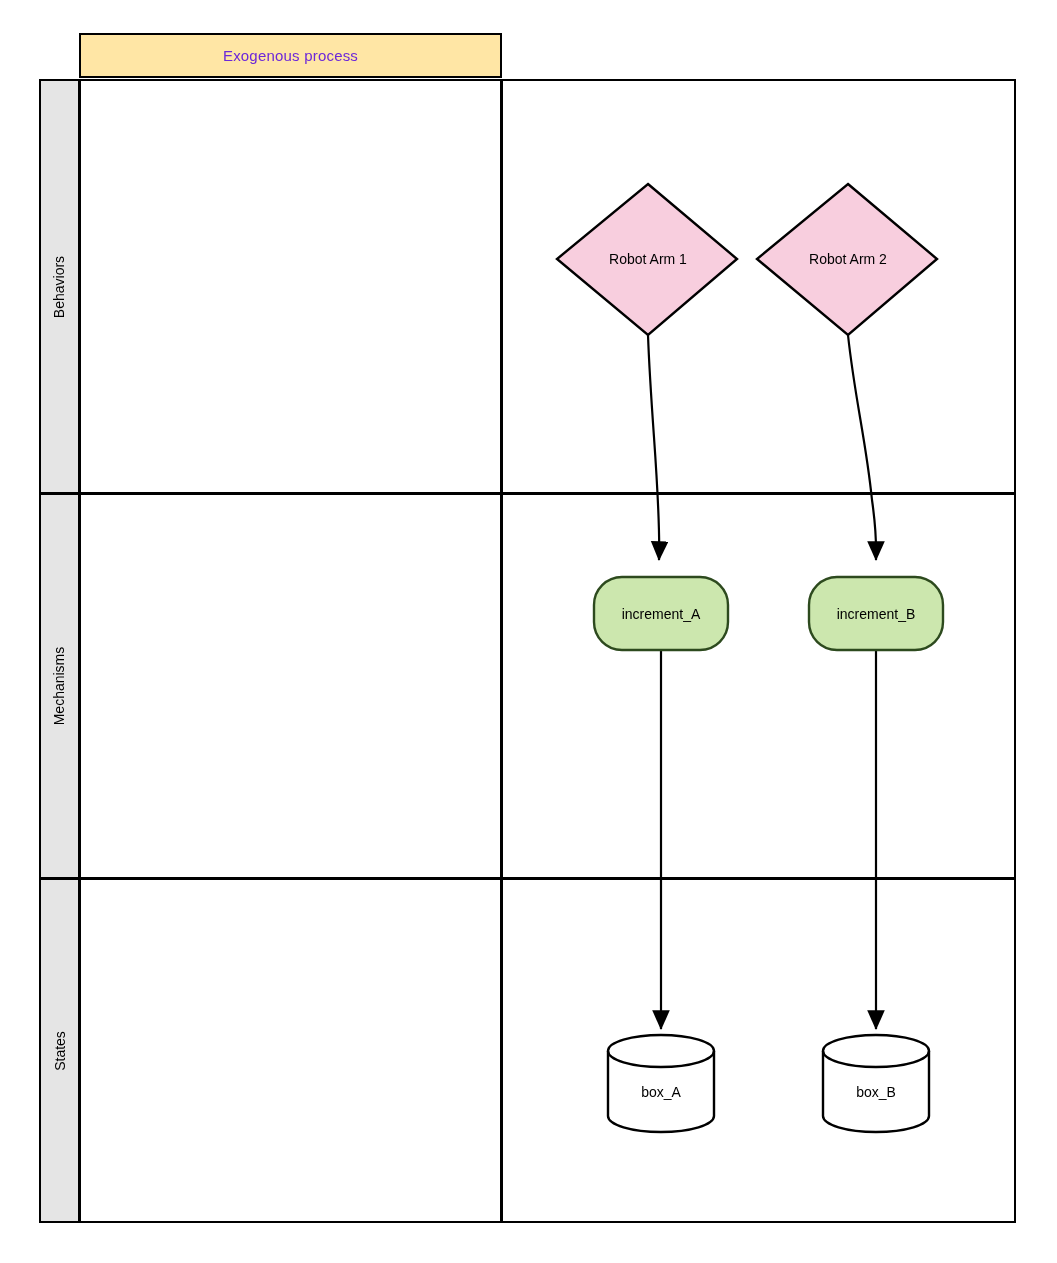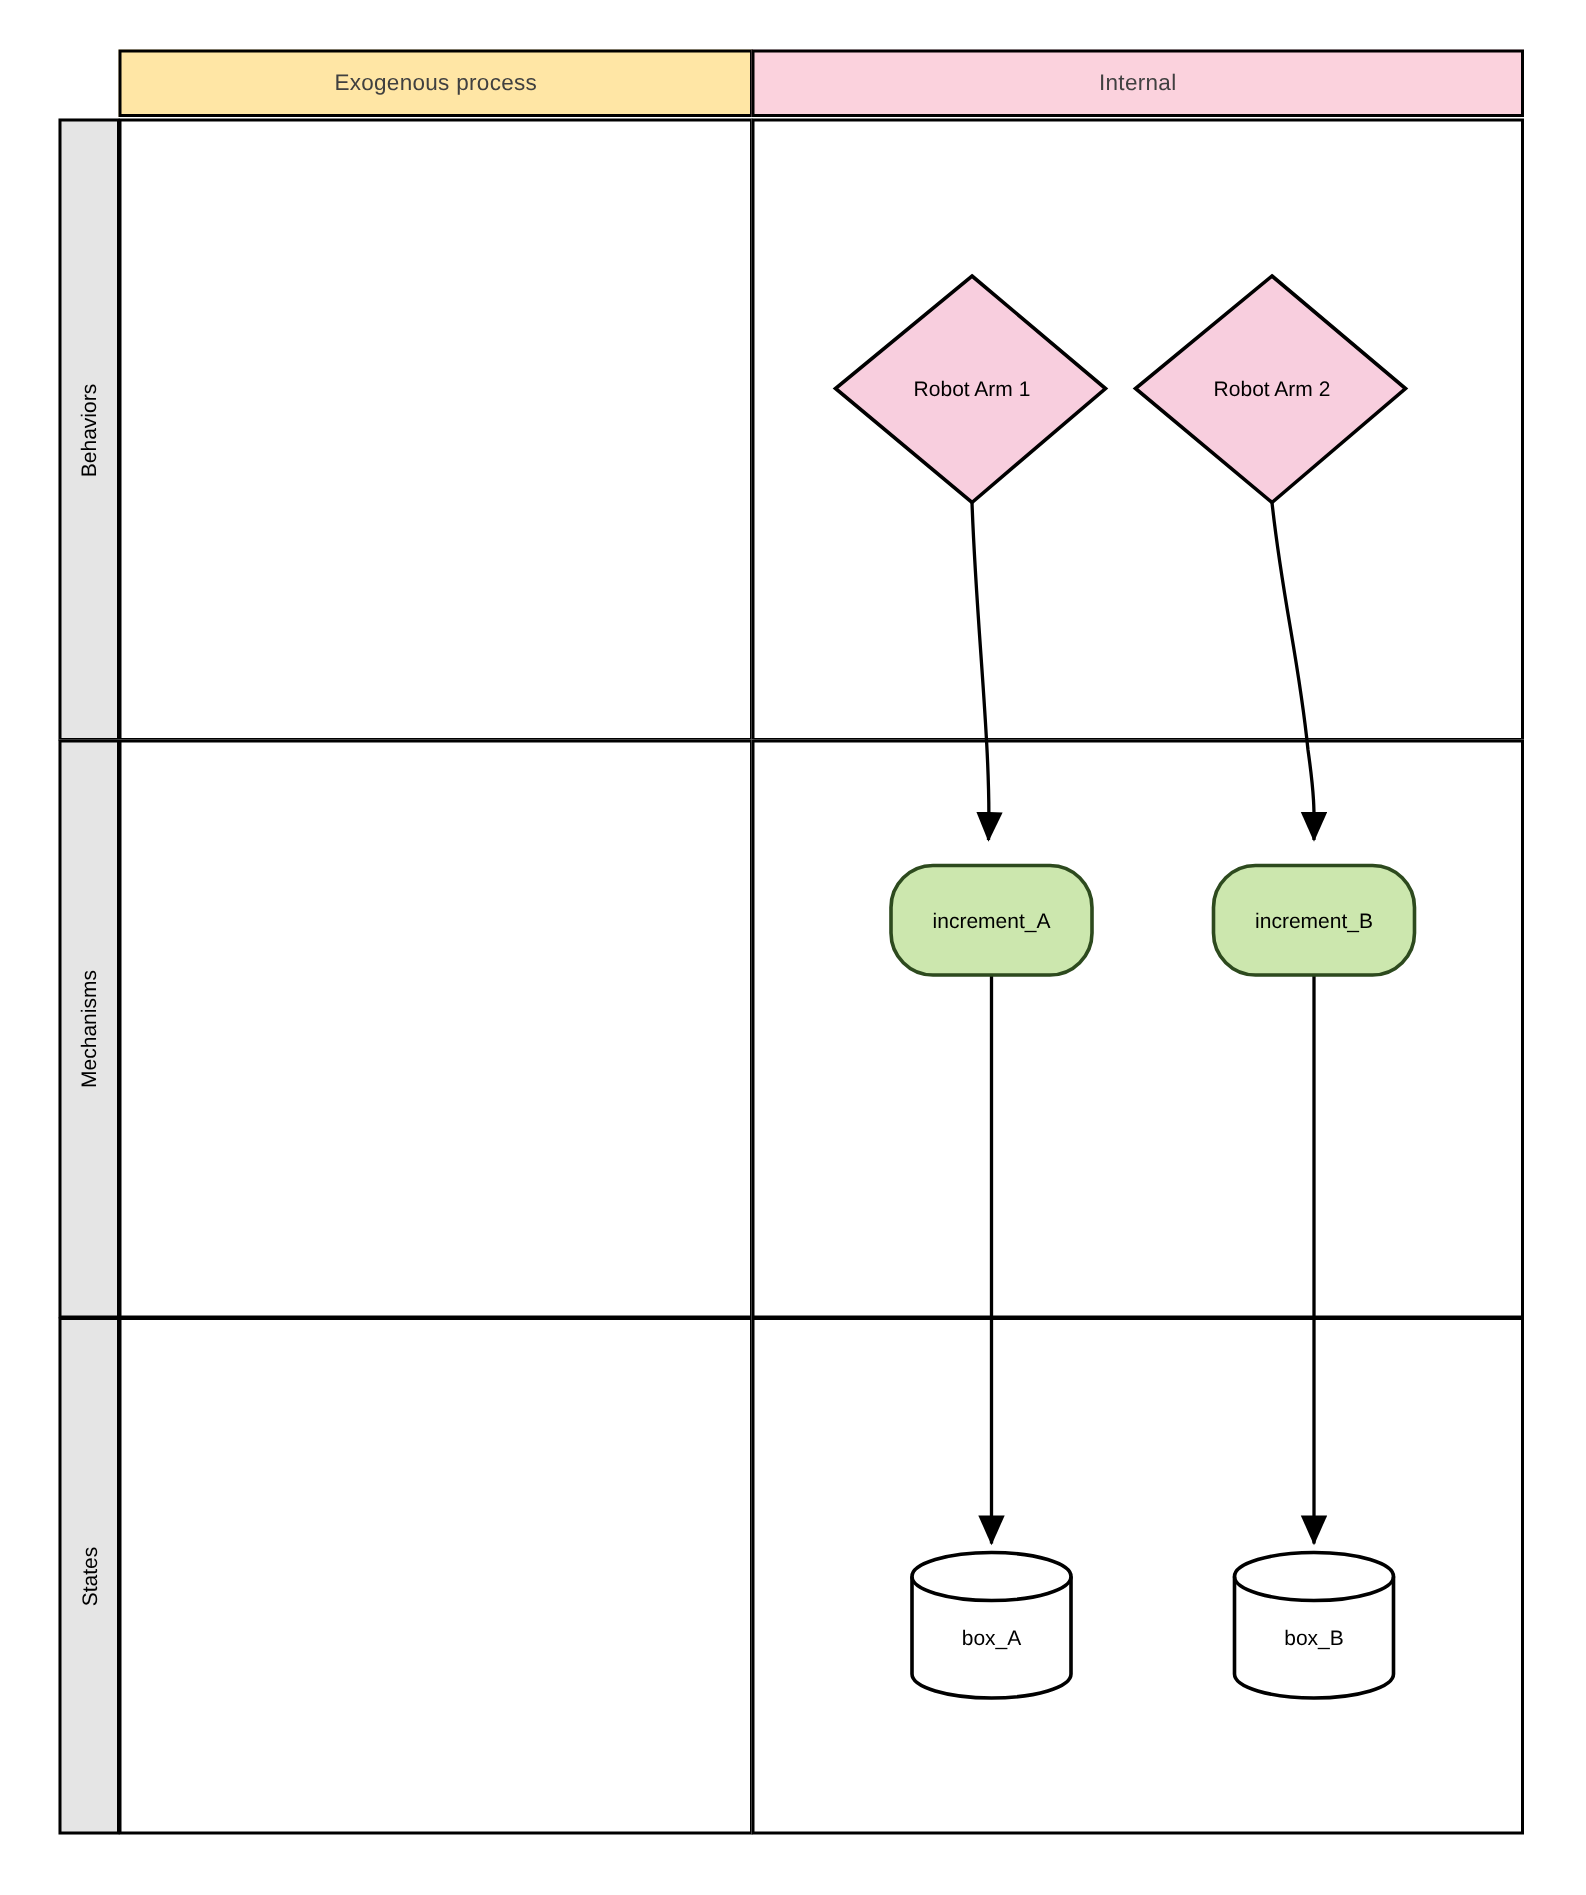--- a/index.html
+++ b/index.html
@@ -25,21 +25,21 @@
 
   
   .col-header {
     position: absolute;
     box-sizing: border-box;
     border: 2px solid #000000;
     display: flex;
     align-items: center;
     justify-content: center;
     font-size: 15px;
-    color: #404040;
+    color: #6d28d9;
     letter-spacing: 0.2px;
   }
   #header-exogenous {
     left: 79px;
     top: 33px;
     width: 423px;
     height: 45px;
     background: #ffe6a5;
   }
   #header-internal {
@@ -111,23 +111,20 @@
   <div class="cell" id="cell-behaviors-exogenous"></div>
   <div class="cell" id="cell-behaviors-internal"></div>
   <div class="cell" id="cell-mechanisms-exogenous"></div>
   <div class="cell" id="cell-mechanisms-internal"></div>
   <div class="cell" id="cell-states-exogenous"></div>
   <div class="cell" id="cell-states-internal"></div>
 
   <div class="col-header" id="header-exogenous">
     <span>Exogenous process</span>
   </div>
-  <div class="col-header" id="header-internal">
-    <span>Internal</span>
-  </div>
 
   <div class="row-label" id="rowlabel-behaviors">
     <span>Behaviors</span>
   </div>
   <div class="row-label" id="rowlabel-mechanisms">
     <span>Mechanisms</span>
   </div>
   <div class="row-label" id="rowlabel-states">
     <span>States</span>
   </div>

